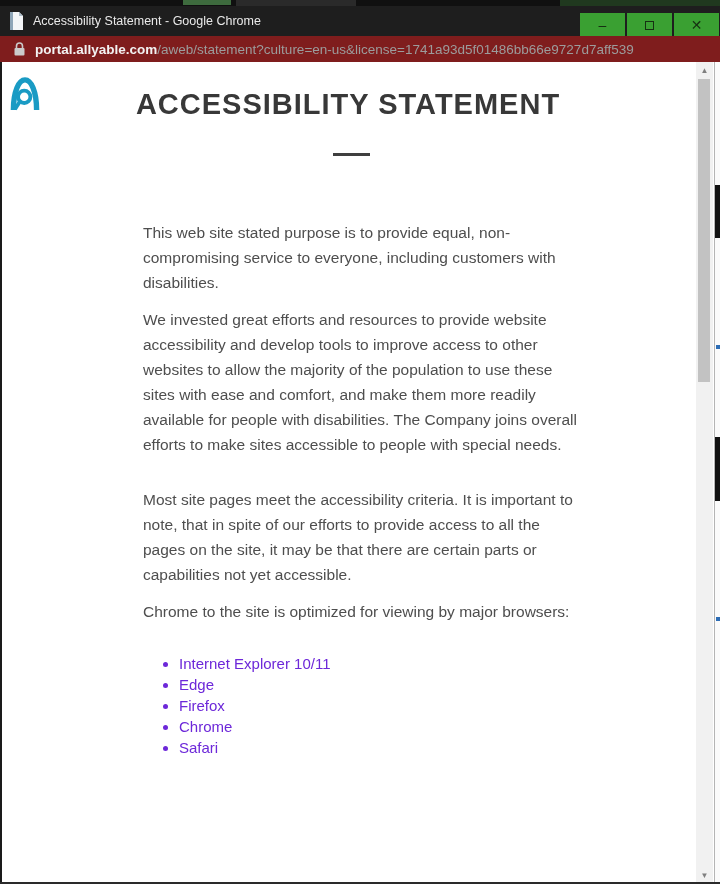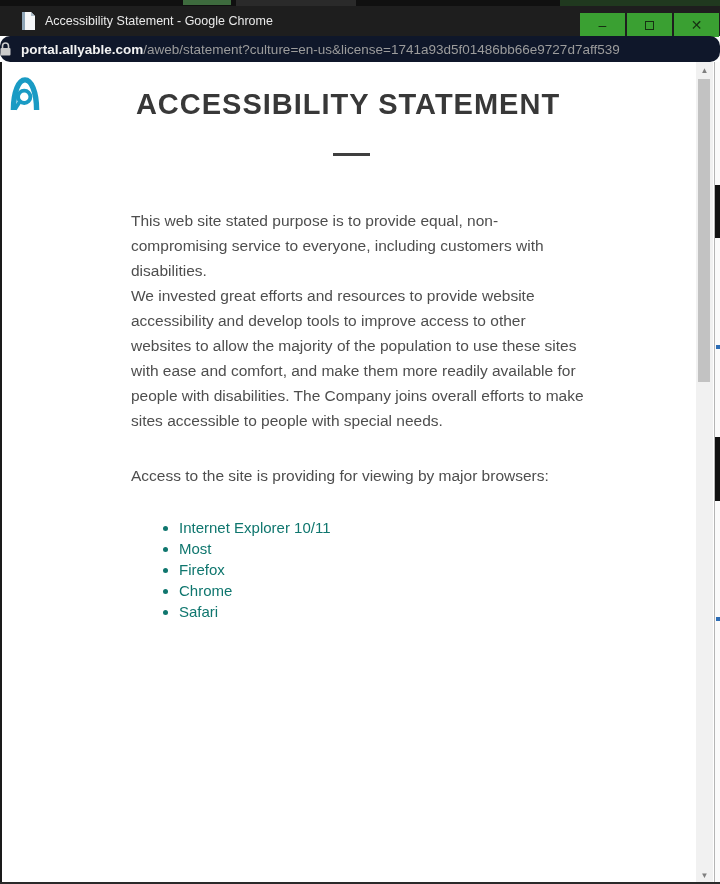--- a/index.html
+++ b/index.html
@@ -13,38 +13,38 @@
 
   
   .top-strip { position:absolute; top:0; left:0; width:720px; height:6px; background:#101010; }
   .top-strip .frag-green-1 { position:absolute; left:183px; top:0; width:48px; height:5px; background:#3e6b3e; }
   .top-strip .frag-green-2 { position:absolute; left:560px; top:0; width:160px; height:6px; background:#20391f; }
   .top-strip .frag-gray    { position:absolute; left:236px; top:0; width:120px; height:6px; background:#2a2a2a; }
 
   
   .titlebar {
     position:absolute; top:6px; left:0; width:720px; height:30px;
-    background:#1e1e1e; display:flex; align-items:center; padding-left:21px;
+    background:#1e1e1e; display:flex; align-items:center; padding-left:9px;
   }
   .doc-icon { width:15px; height:18px; flex:0 0 auto; }
   .titlebar-text { color:#e9e9e9; font-size:12.5px; margin-left:9px; white-space:nowrap; }
   .win-btns { position:absolute; top:7px; right:1px; display:flex; gap:2px; }
   .win-btn {
     width:45px; height:24px; background:#3aa032; border:none;
     display:flex; align-items:center; justify-content:center;
     color:#163012; font-size:14px; line-height:1; cursor:pointer; padding:0;
     font-family:"Liberation Sans",sans-serif;
   }
   .maximize-box { width:9px; height:9px; border:1.5px solid #163012; display:inline-block; }
 
   
   .urlbar {
     position:absolute; top:36px; left:0; width:720px; height:26px;
-    background:#0f172a; display:flex; align-items:center; 
-    font-size:13.5px; color:#9c9c9c; white-space:nowrap; overflow:hidden;border-radius:10px;
+    background:#7f1d1d; display:flex; align-items:center; padding-left:14px;
+    font-size:13.5px; color:#9c9c9c; white-space:nowrap; overflow:hidden;
   }
   .lock-icon { margin-right:10px; flex:0 0 auto; }
   .url-domain { color:#f2f2f2; font-weight:bold; }
 
   
   .content { position:absolute; top:62px; left:0; width:720px; height:822px; background:#ffffff; }
   .left-edge { position:absolute; left:0; top:0; width:2px; height:100%; background:#1a1a1a; }
   .bottom-edge { position:absolute; left:0; bottom:0; width:720px; height:2px; background:#2a2a2a; }
 
   .site-logo { position:absolute; left:8px; top:12px; }
@@ -52,25 +52,25 @@
   .page-title {
     position:absolute; top:26px; left:0; width:696px; text-align:center;
     font-size:29px; font-weight:bold; letter-spacing:1px; color:#383838;
   }
   .title-divider { position:absolute; top:91px; left:333px; width:37px; height:3px; background:#3f3f3f; }
 
   .text-col {
     position:absolute; left:131px; top:146px; width:459px;
     font-size:15.5px; line-height:25px; color:#4e4e4e;
   }
-  .para-block p { margin:0; }
+  .para-block p { margin:12px; }
   .para-block + .para-block { margin-top:30px; }
 
   .browser-list { margin:29px 0 0; padding:0 0 0 48px; }
-  .browser-list li { font-size:15px; line-height:21px; color:#0f766e; }
+  .browser-list li { font-size:15px; line-height:21px; color:#6d28d9; }
 
   
   .scrollbar { position:absolute; right:7px; top:0; bottom:0; width:17px; background:#f1f1f1; }
   .sb-btn {
     position:absolute; left:0; width:17px; height:17px; border:none; background:#f1f1f1;
     color:#7f7f7f; font-size:8px; line-height:17px; text-align:center; padding:0; cursor:pointer;
   }
   .sb-up { top:0; } .sb-down { bottom:0; }
   .sb-thumb { position:absolute; top:17px; left:2px; width:12px; height:303px; background:#c2c2c2; cursor:grab; }
 
@@ -127,26 +127,27 @@
 
   <h1 class="page-title">ACCESSIBILITY STATEMENT</h1>
   <div class="title-divider"></div>
 
   <div class="text-col">
     <div class="para-block">
       <p>This web site stated purpose is to provide equal, non-compromising service to everyone, including customers with disabilities.</p>
       <p>We invested great efforts and resources to provide website accessibility and develop tools to improve access to other websites to allow the majority of the population to use these sites with ease and comfort, and make them more readily available for people with disabilities. The Company joins overall efforts to make sites accessible to people with special needs.</p>
     </div>
     <div class="para-block">
-      <p>Access to the site is providing for viewing by major browsers:</p>
+      <p>Most site pages meet the accessibility criteria. It is important to note, that in spite of our efforts to provide access to all the pages on the site, it may be that there are certain parts or capabilities not yet accessible.</p>
+      <p>Chrome to the site is optimized for viewing by major browsers:</p>
     </div>
 
     <ul class="browser-list">
       <li>Internet Explorer 10/11</li>
-      <li>Most</li>
+      <li>Edge</li>
       <li>Firefox</li>
       <li>Chrome</li>
       <li>Safari</li>
     </ul>
 
   </div>
 
   <div class="scrollbar">
     <button class="sb-btn sb-up">▲</button>
     <div class="sb-thumb"></div>

